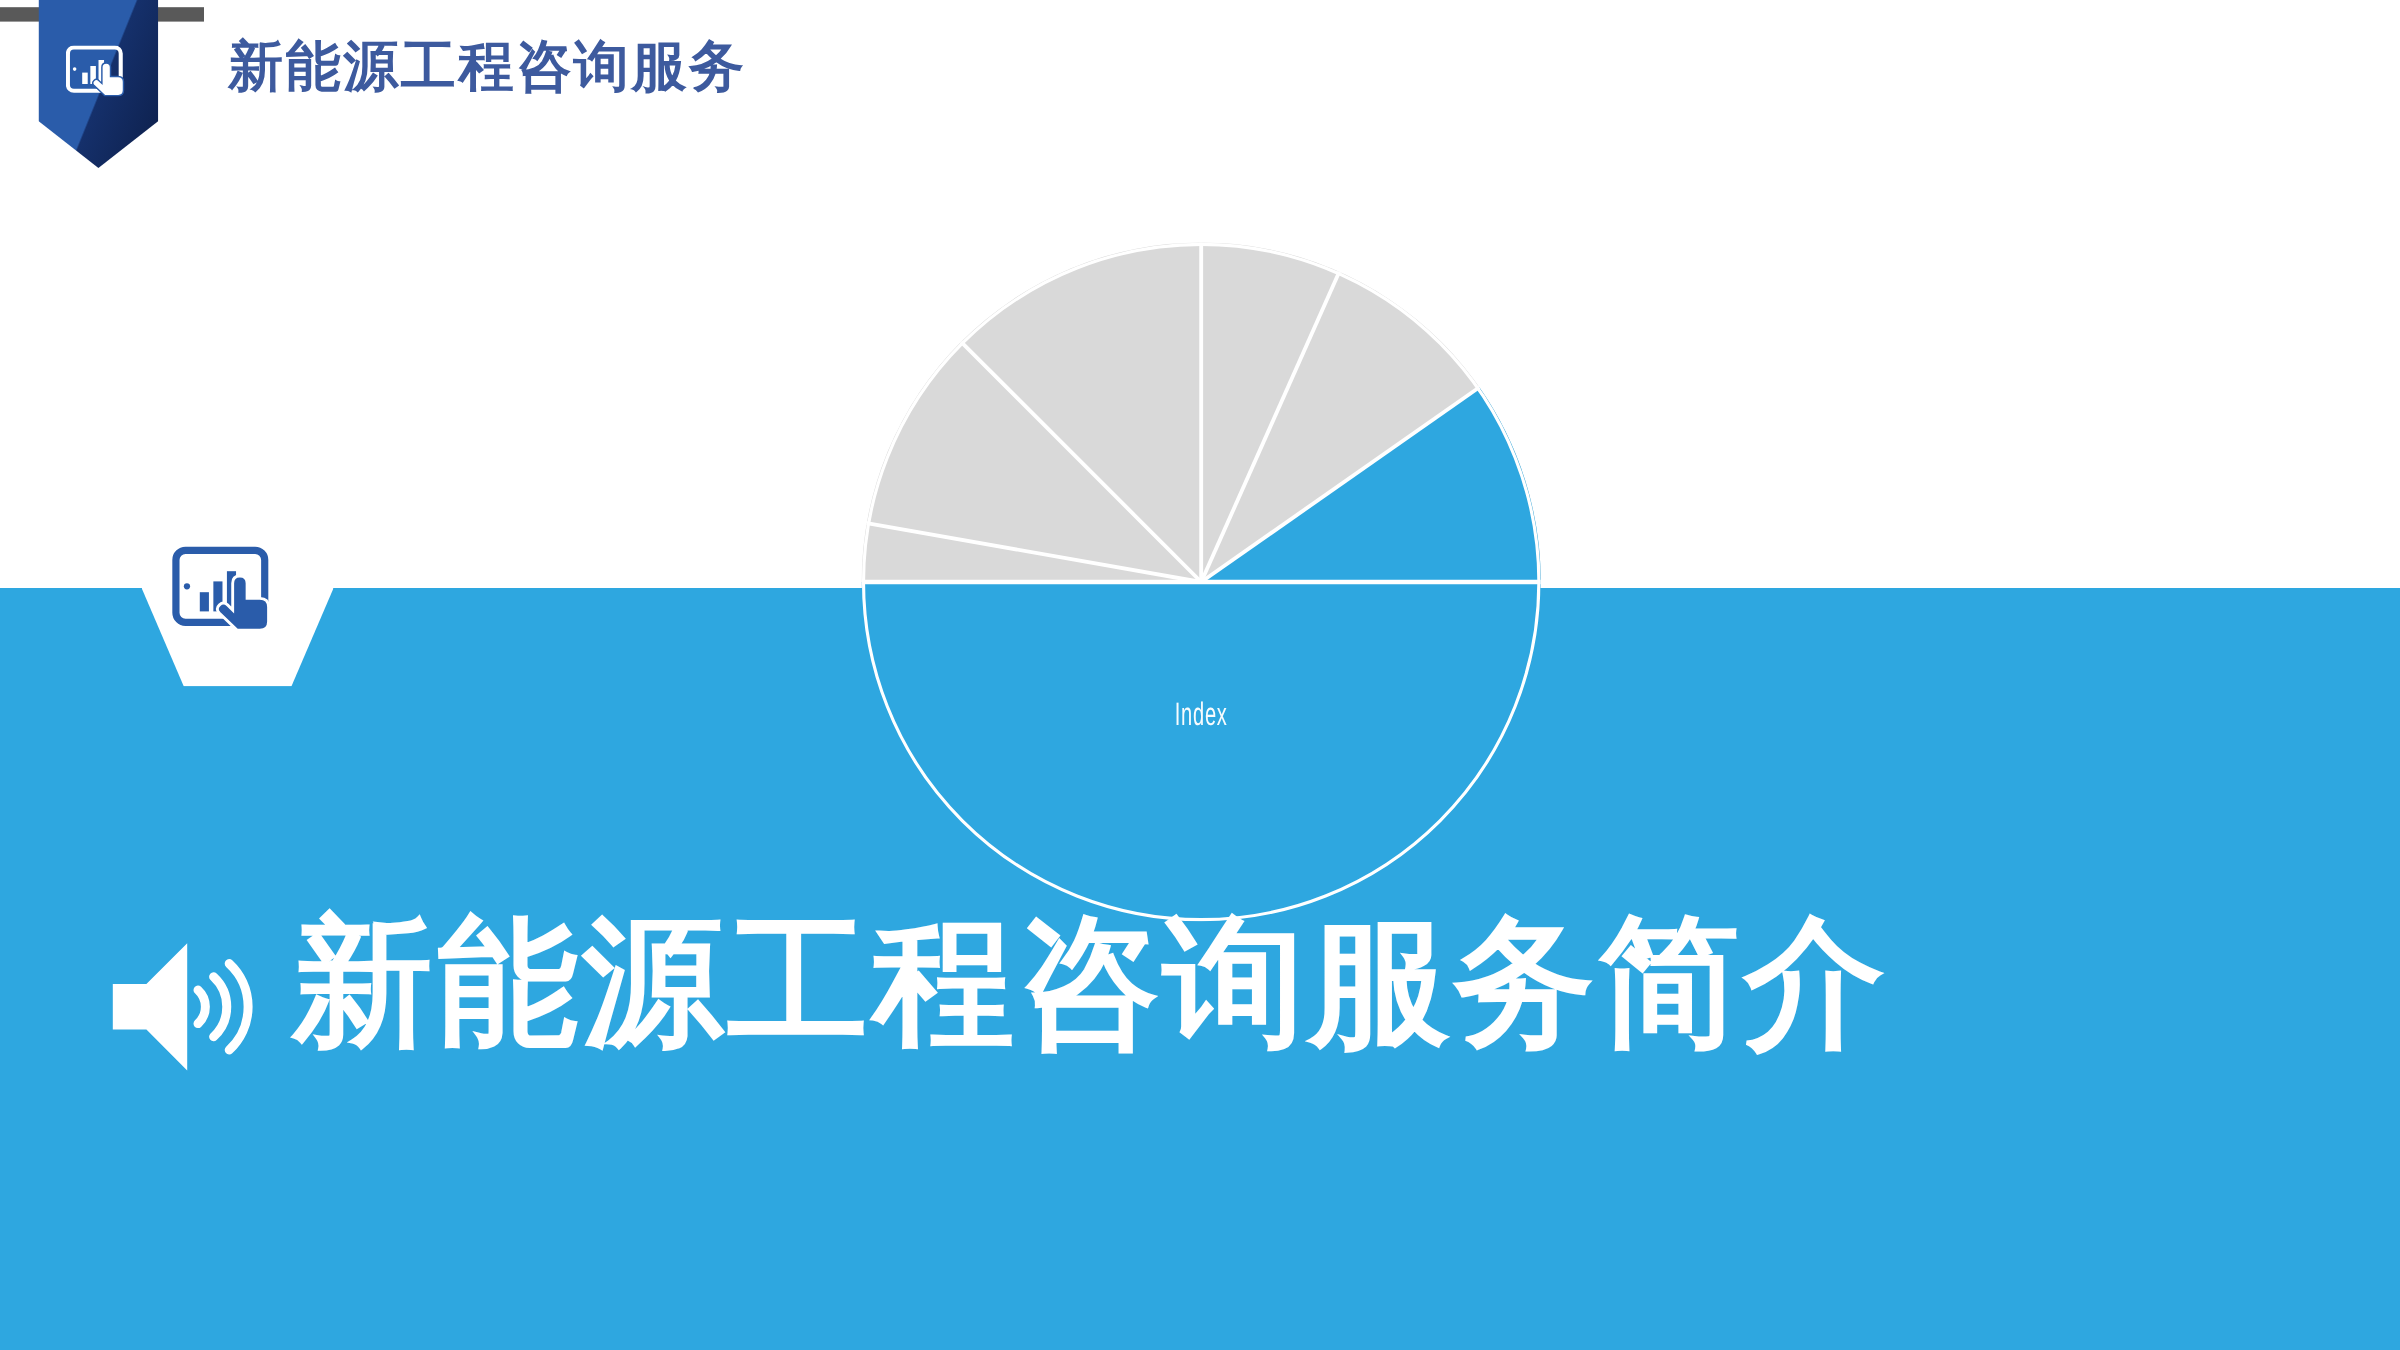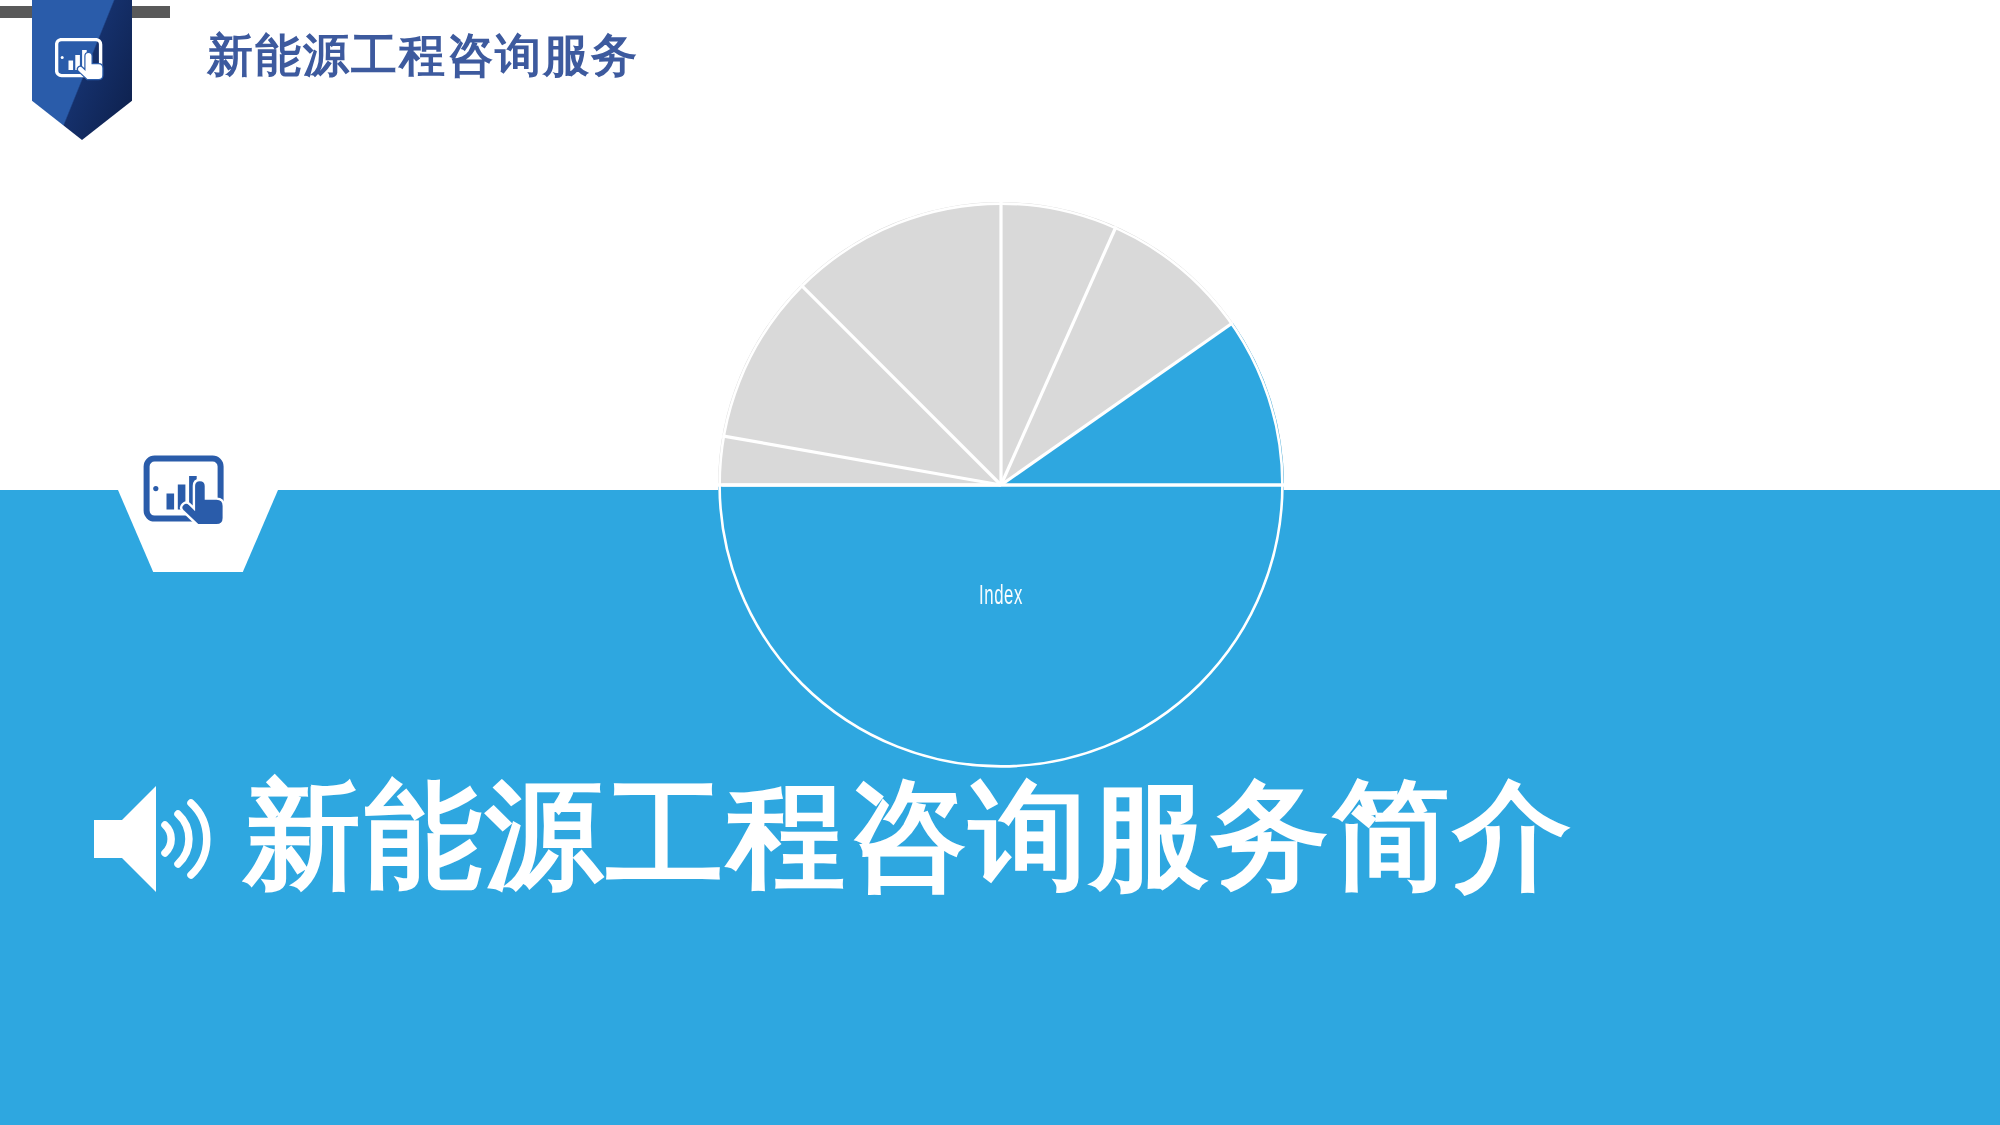--- a/index.html
+++ b/index.html
@@ -56,21 +56,20 @@
   .header-title {
     position: absolute;
     left: 190px;
     top: 28px;
     font-size: 46px;
     font-weight: 700;
     letter-spacing: 2px;
     color: #3d5a9e;
     white-space: nowrap;
     line-height: 1.2;
-    margin-left: 17px;
   }
 
   
   .blue-band {
     position: absolute;
     left: 0;
     top: 490px;
     width: 2000px;
     height: 635px;
     background: #2ea7e0;
@@ -123,21 +122,21 @@
   .speaker-icon {
     position: absolute;
     left: 88px;
     top: 778px;
     width: 128px;
     height: 122px;
   }
   .main-title {
     position: absolute;
     left: 243px;
-    top: 760px;
+    top: 744px;
     font-size: 118px;
     font-weight: 700;
     color: #ffffff;
     letter-spacing: 3px;
     line-height: 1.28;
     white-space: nowrap;
   }
 </style>
 </head>
 <body>

